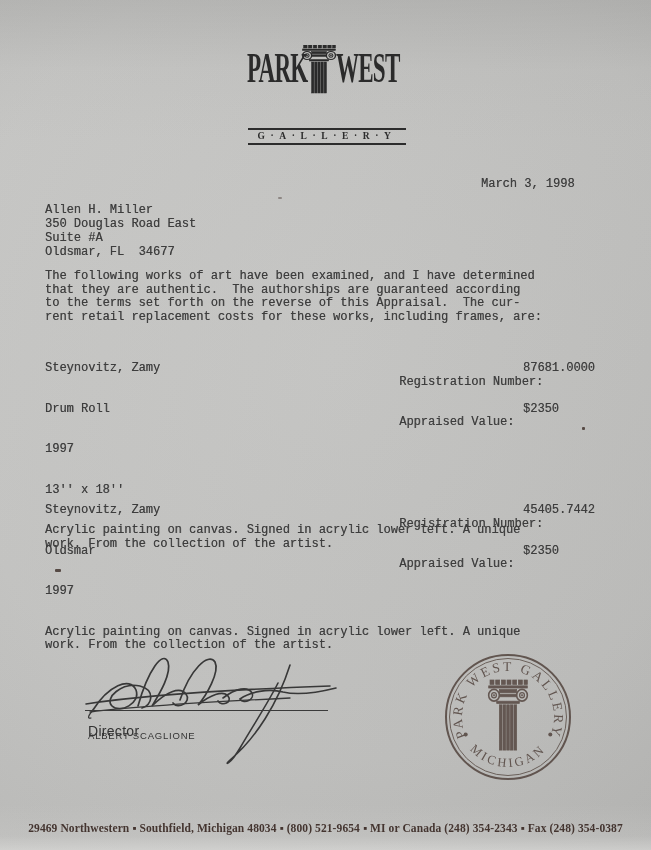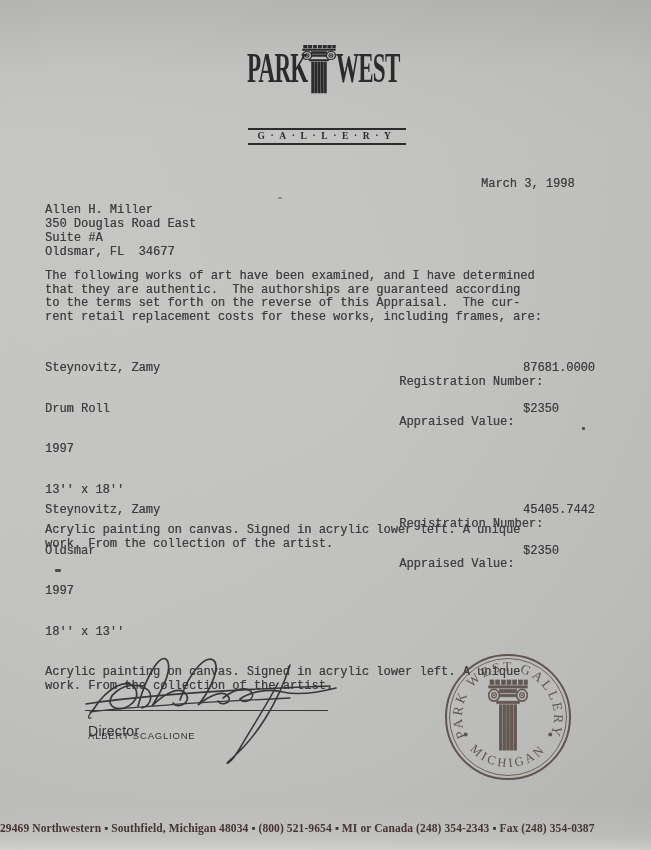--- a/index.html
+++ b/index.html
@@ -47,21 +47,21 @@
   .sig-name{
     position:absolute;left:88px;top:730px;color:#333;
     font-family:"Liberation Sans", sans-serif;font-size:9.5px;letter-spacing:0.8px;line-height:11px;
   }
   .sig-title{
     position:absolute;left:88px;top:726px;color:#333;
     font-family:"Liberation Sans", sans-serif;font-size:14px;letter-spacing:0.3px;line-height:11px;
   }
   
   .footer{
-    position:absolute;left:0;top:822px;width:551px;text-align:center;color:#443530;
+    position:absolute;left:0;top:822px;width:651px;text-align:center;color:#443530;
     font-family:"Liberation Serif", serif;font-weight:bold;font-size:11.5px;letter-spacing:0.1px;
     white-space:nowrap;
   }
   
   .speck{position:absolute;background:#564a45;border-radius:1px;}
   .seal-svg text{font-family:"Liberation Serif", serif;fill:#554741;}
 </style>
 </head>
 <body>
 
@@ -132,21 +132,20 @@
     <div class="regline">
       <span>Appraised Value:</span>
       <span class="regval">$2350</span>
     </div>
   </div>
 
   <div class="mono" style="left:45px;top:477px;">
     <div>Steynovitz, Zamy</div>
     <div>Oldsmar</div>
     <div>1997</div>
-    <div>18'' x 13''</div>
     <div>Acrylic painting on canvas. Signed in acrylic lower left. A unique
 work. From the collection of the artist.</div>
   </div>
   <div class="mono" style="left:356px;top:477px;">
     <div class="regline">
       <span>Registration Number:</span>
       <span class="regval">45405.7442</span>
     </div>
     <div class="regline">
       <span>Appraised Value:</span>

